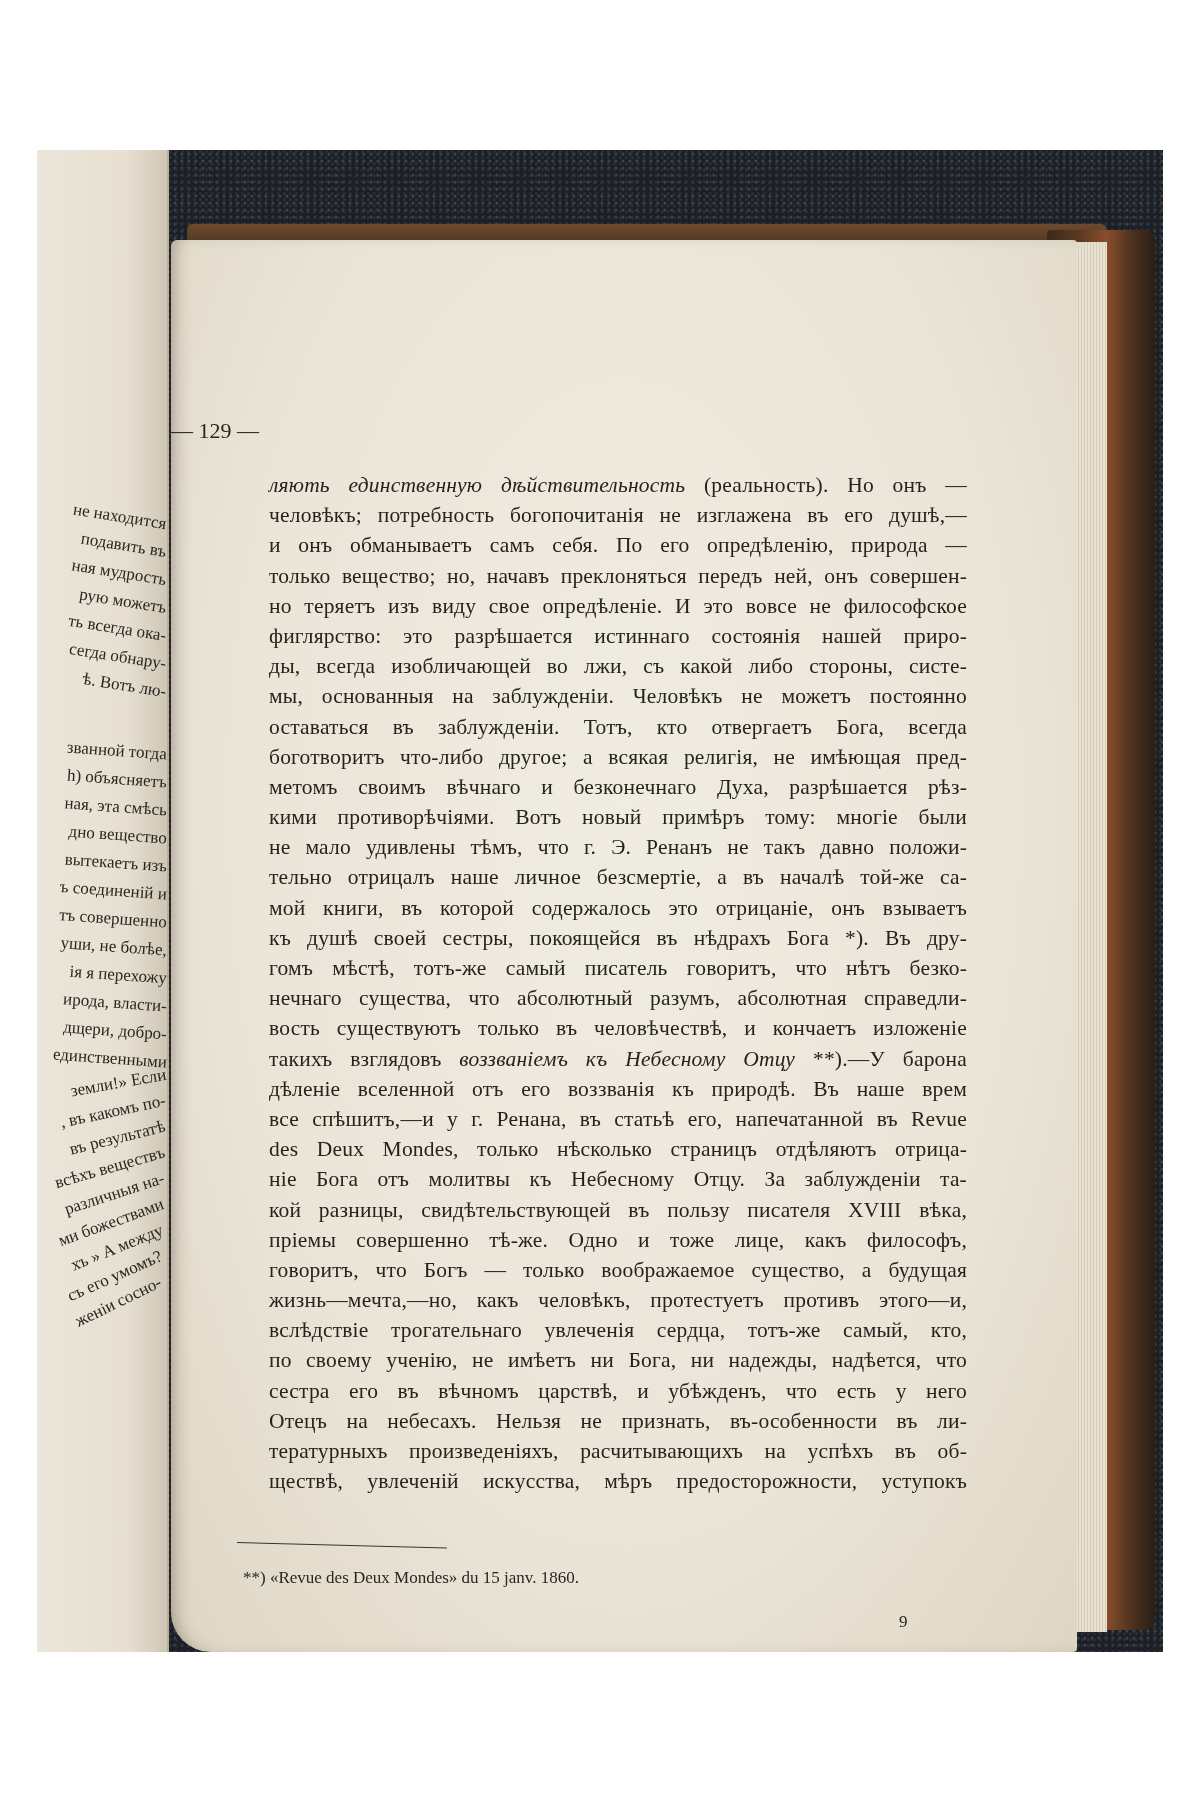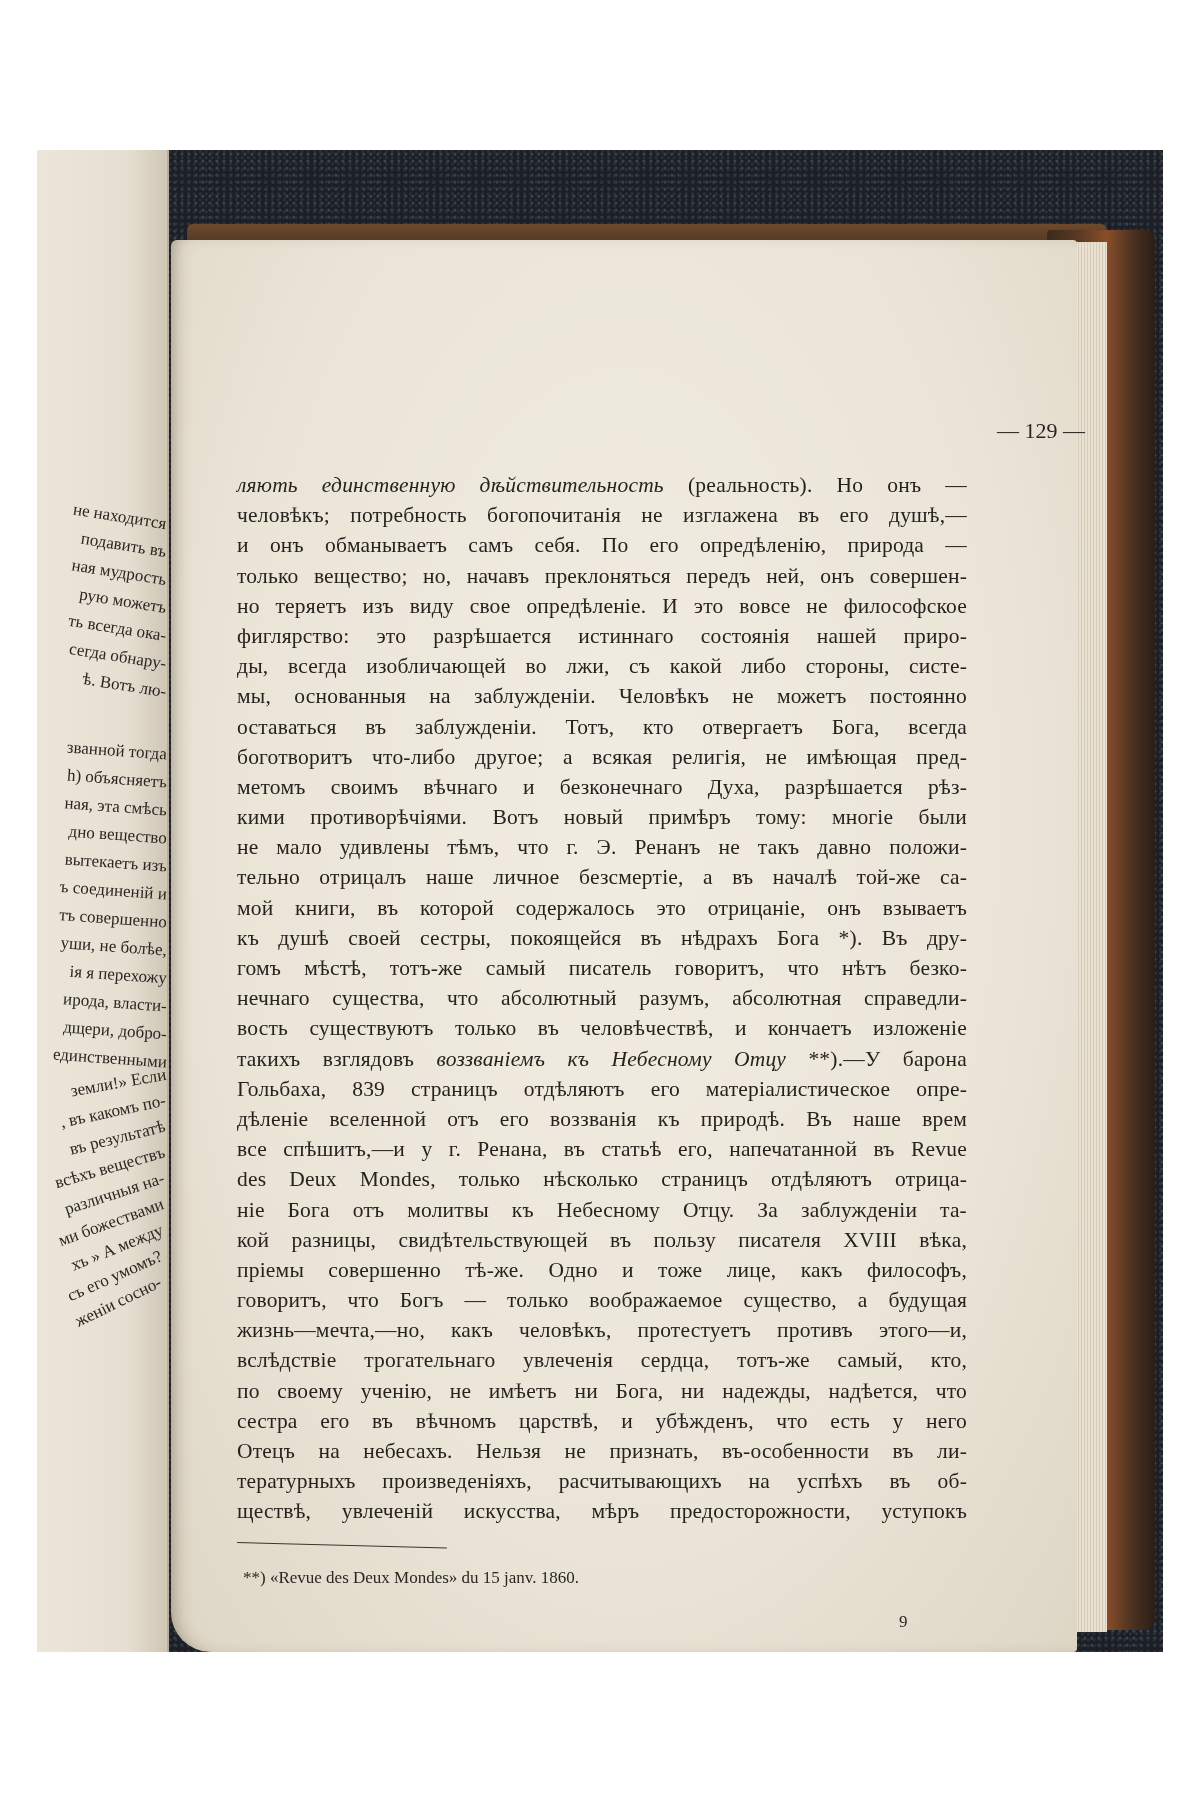--- a/index.html
+++ b/index.html
@@ -50,32 +50,32 @@
   }
   .left-line.gap { height: 40px; }
   
   .main-page {
     position: absolute; left: 134px; top: 90px; width: 906px; height: 1412px;
     background: radial-gradient(ellipse at 50% 40%, #f1ece2 0%, #ebe5d8 60%, #ded6c5 100%);
     border-radius: 6px 4px 4px 40px;
     box-shadow: inset 12px 0 18px -10px rgba(80,60,40,0.45);
   }
   .page-header {
-    position: absolute; left: 8px; width: 100%; top: 178px;
-    text-align: right; font-family: "Liberation Serif", serif;
+    position: absolute; left: 0; width: 100%; top: 178px;
+    text-align: left; font-family: "Liberation Serif", serif;
     font-size: 22px; color: #2a2520;
   }
   .body-text {
     position: absolute; left: 66px; top: 230px; width: 730px;
     font-family: "Liberation Serif", serif; font-size: 21.5px; color: #26221e;
     letter-spacing: 0.2px;
   }
   .line {
     height: 30.2px; line-height: 30.2px; white-space: nowrap;
-    text-align: justify; text-align-last: justify; display: block;
+    text-align: justify; text-align-last: justify; display: block; margin-left: 32px;
   }
   .line i { font-style: italic; }
   .footnote-rule {
     position: absolute; left: 66px; top: 1302px; width: 210px; height: 1px;
     background: #3a3430; transform: rotate(1.5deg); transform-origin: 0 0;
   }
   .footnotes {
     position: absolute; left: 72px; top: 1325px;
     font-family: "Liberation Serif", serif; font-size: 17px; color: #2a2622;
   }
@@ -143,21 +143,20 @@
         <div class="line"><span>метомъ своимъ вѣчнаго и безконечнаго Духа,  разрѣшается рѣз-</span></div>
         <div class="line"><span>кими противорѣчіями.  Вотъ новый примѣръ тому:  многіе были</span></div>
         <div class="line"><span>не мало удивлены тѣмъ, что г. Э. Ренанъ не такъ давно положи-</span></div>
         <div class="line"><span>тельно отрицалъ наше личное безсмертіе,  а въ началѣ той-же са-</span></div>
         <div class="line"><span>мой книги, въ которой содержалось это отрицаніе,  онъ  взываетъ</span></div>
         <div class="line"><span>къ душѣ своей сестры, покоящейся въ нѣдрахъ Бога *).  Въ дру-</span></div>
         <div class="line"><span>гомъ мѣстѣ, тотъ-же самый писатель говоритъ,  что нѣтъ безко-</span></div>
         <div class="line"><span>нечнаго существа, что абсолютный разумъ, абсолютная справедли-</span></div>
         <div class="line"><span>вость существуютъ только въ человѣчествѣ, и кончаетъ изложеніе</span></div>
         <div class="line"><span>такихъ взглядовъ </span><i>воззваніемъ къ Небесному Отцу</i><span> **).—У  барона</span></div>
-        <div class="line"><span>Гольбаха, 839 страницъ отдѣляютъ его матеріалистическое опре-</span></div>
         <div class="line"><span>дѣленіе вселенной отъ его воззванія къ природѣ. Въ наше врем</span></div>
         <div class="line"><span>все спѣшитъ,—и у г. Ренана, въ статьѣ его, напечатанной въ Revue</span></div>
         <div class="line"><span>des Deux Mondes, только нѣсколько страницъ отдѣляютъ отрица-</span></div>
         <div class="line"><span>ніе Бога отъ молитвы къ Небесному Отцу.  За заблужденіи та-</span></div>
         <div class="line"><span>кой разницы, свидѣтельствующей въ пользу писателя XVIII вѣка,</span></div>
         <div class="line"><span>пріемы совершенно тѣ-же.  Одно и тоже лице,  какъ философъ,</span></div>
         <div class="line"><span>говоритъ, что Богъ — только воображаемое существо,  а будущая</span></div>
         <div class="line"><span>жизнь—мечта,—но, какъ человѣкъ, протестуетъ противъ этого—и,</span></div>
         <div class="line"><span>вслѣдствіе трогательнаго увлеченія сердца,  тотъ-же самый,  кто,</span></div>
         <div class="line"><span>по своему ученію, не имѣетъ ни Бога, ни надежды, надѣется, что</span></div>

